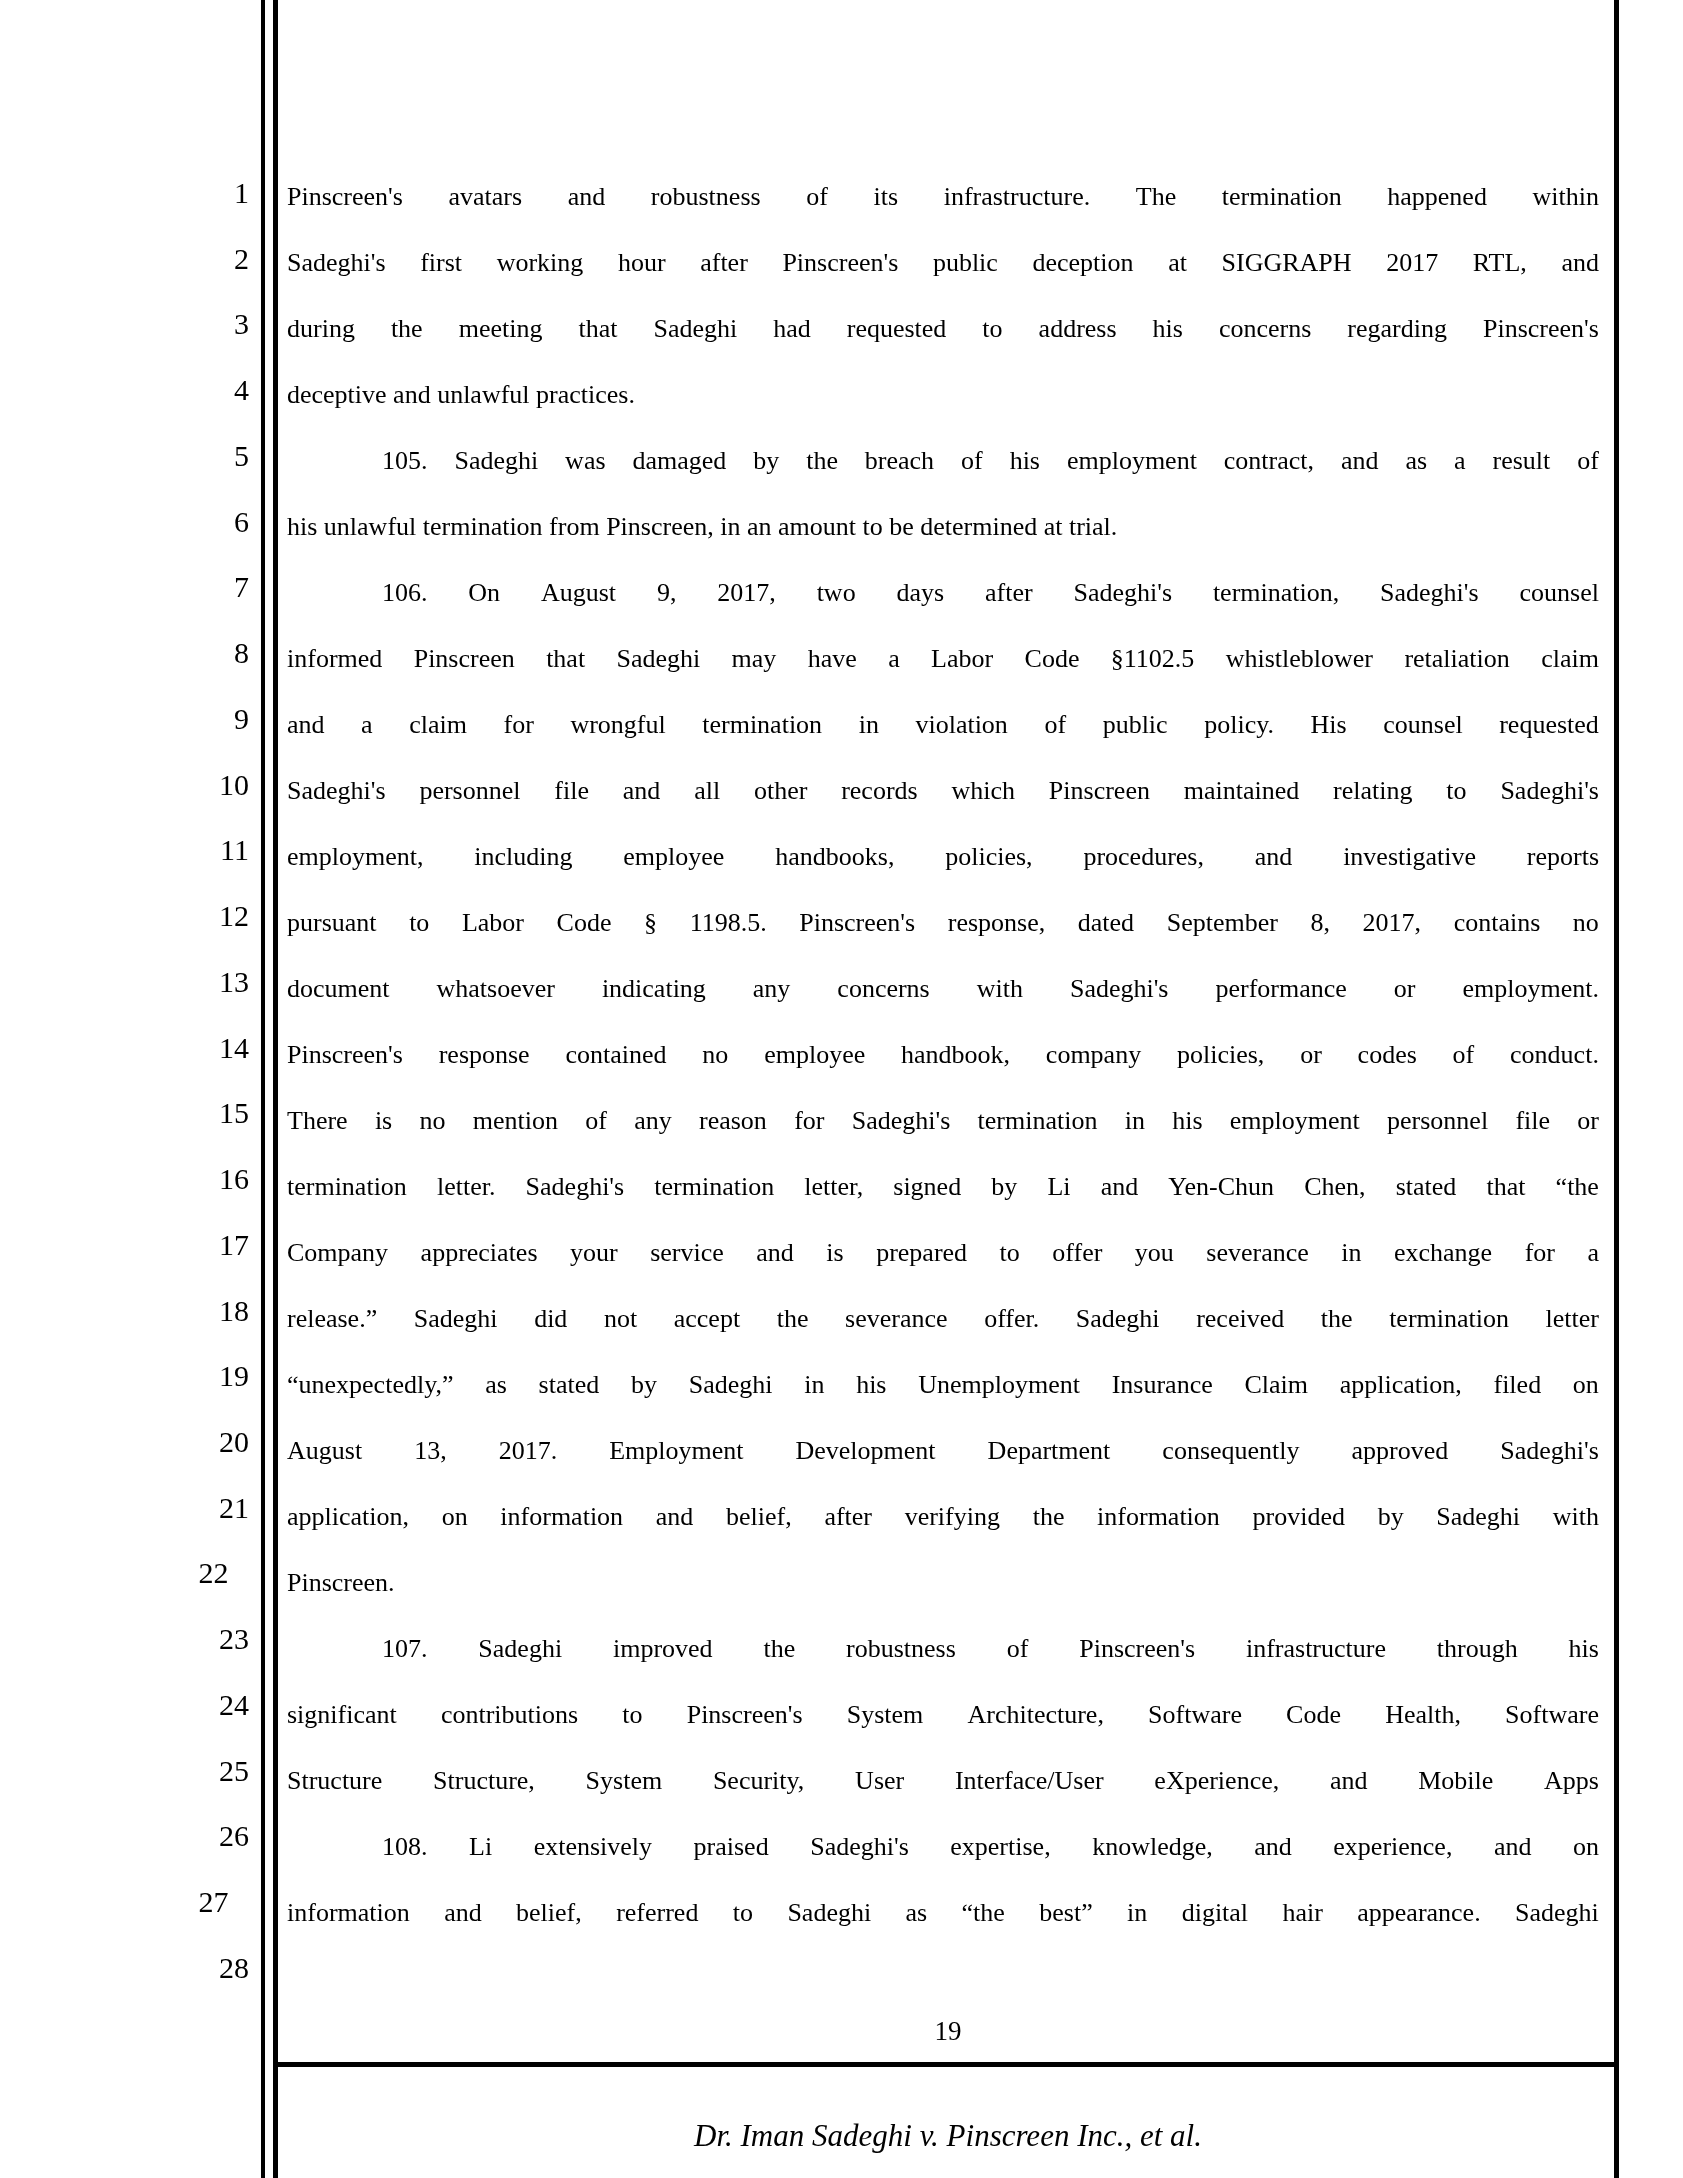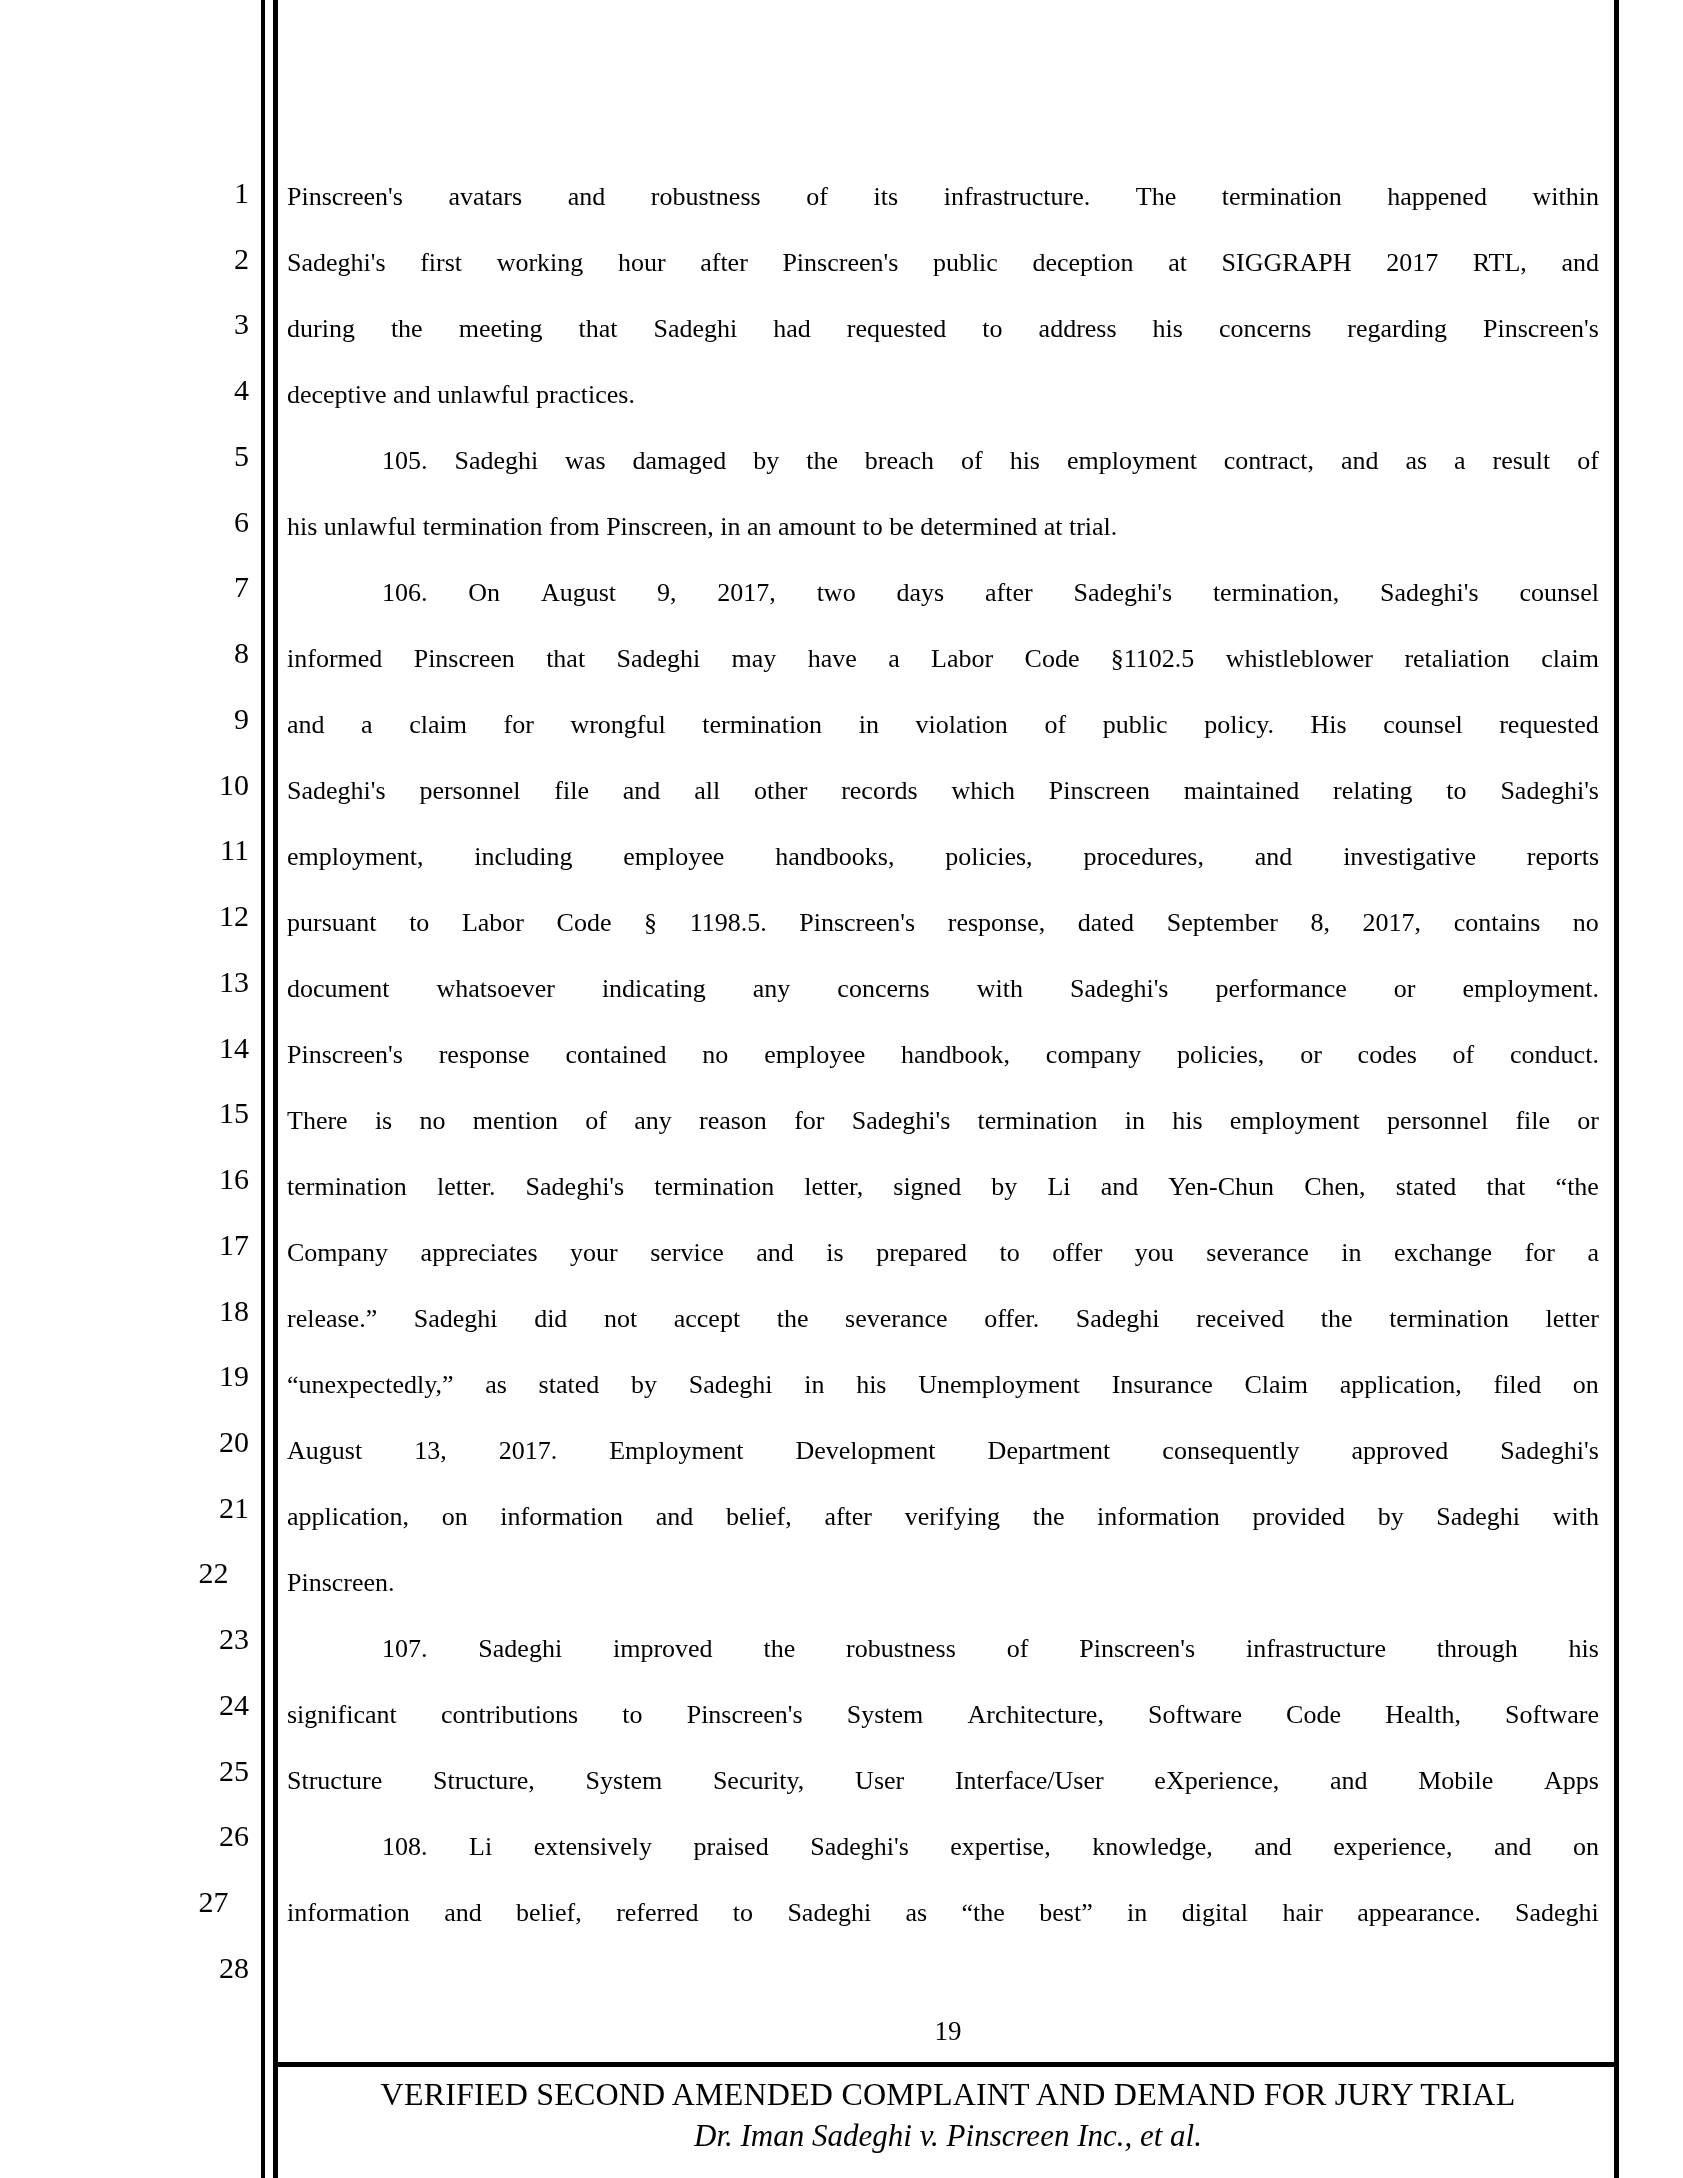--- a/index.html
+++ b/index.html
@@ -94,20 +94,21 @@
   }
   #footer-title {
     font-size: 32px;
     line-height: 42px;
     letter-spacing: 0.2px;
   }
   #footer-caption {
     font-size: 31px;
     line-height: 42px;
     font-style: italic;
+    margin-top: 42px;
   }
 </style>
 </head>
 <body>
 
 <div id="page">
 
   <div class="rule" id="rule-left-outer"></div>
   <div class="rule" id="rule-left-inner"></div>
   <div class="rule" id="rule-right"></div>
@@ -546,18 +547,17 @@
           <span>hair</span>
           <span>appearance.</span>
           <span>Sadeghi</span>
         </div>
       </div>
     </div>
 
   <div id="page-number">19</div>
 
   <div id="footer-block">
-    <div id="footer-title">VERIFIED SECOND AMENDED COMPLAINT AND DEMAND FOR JURY TRIAL</div>
     <div id="footer-caption">Dr. Iman Sadeghi v. Pinscreen Inc., et al.</div>
   </div>
 
 </div>
 
 
 </body></html>

